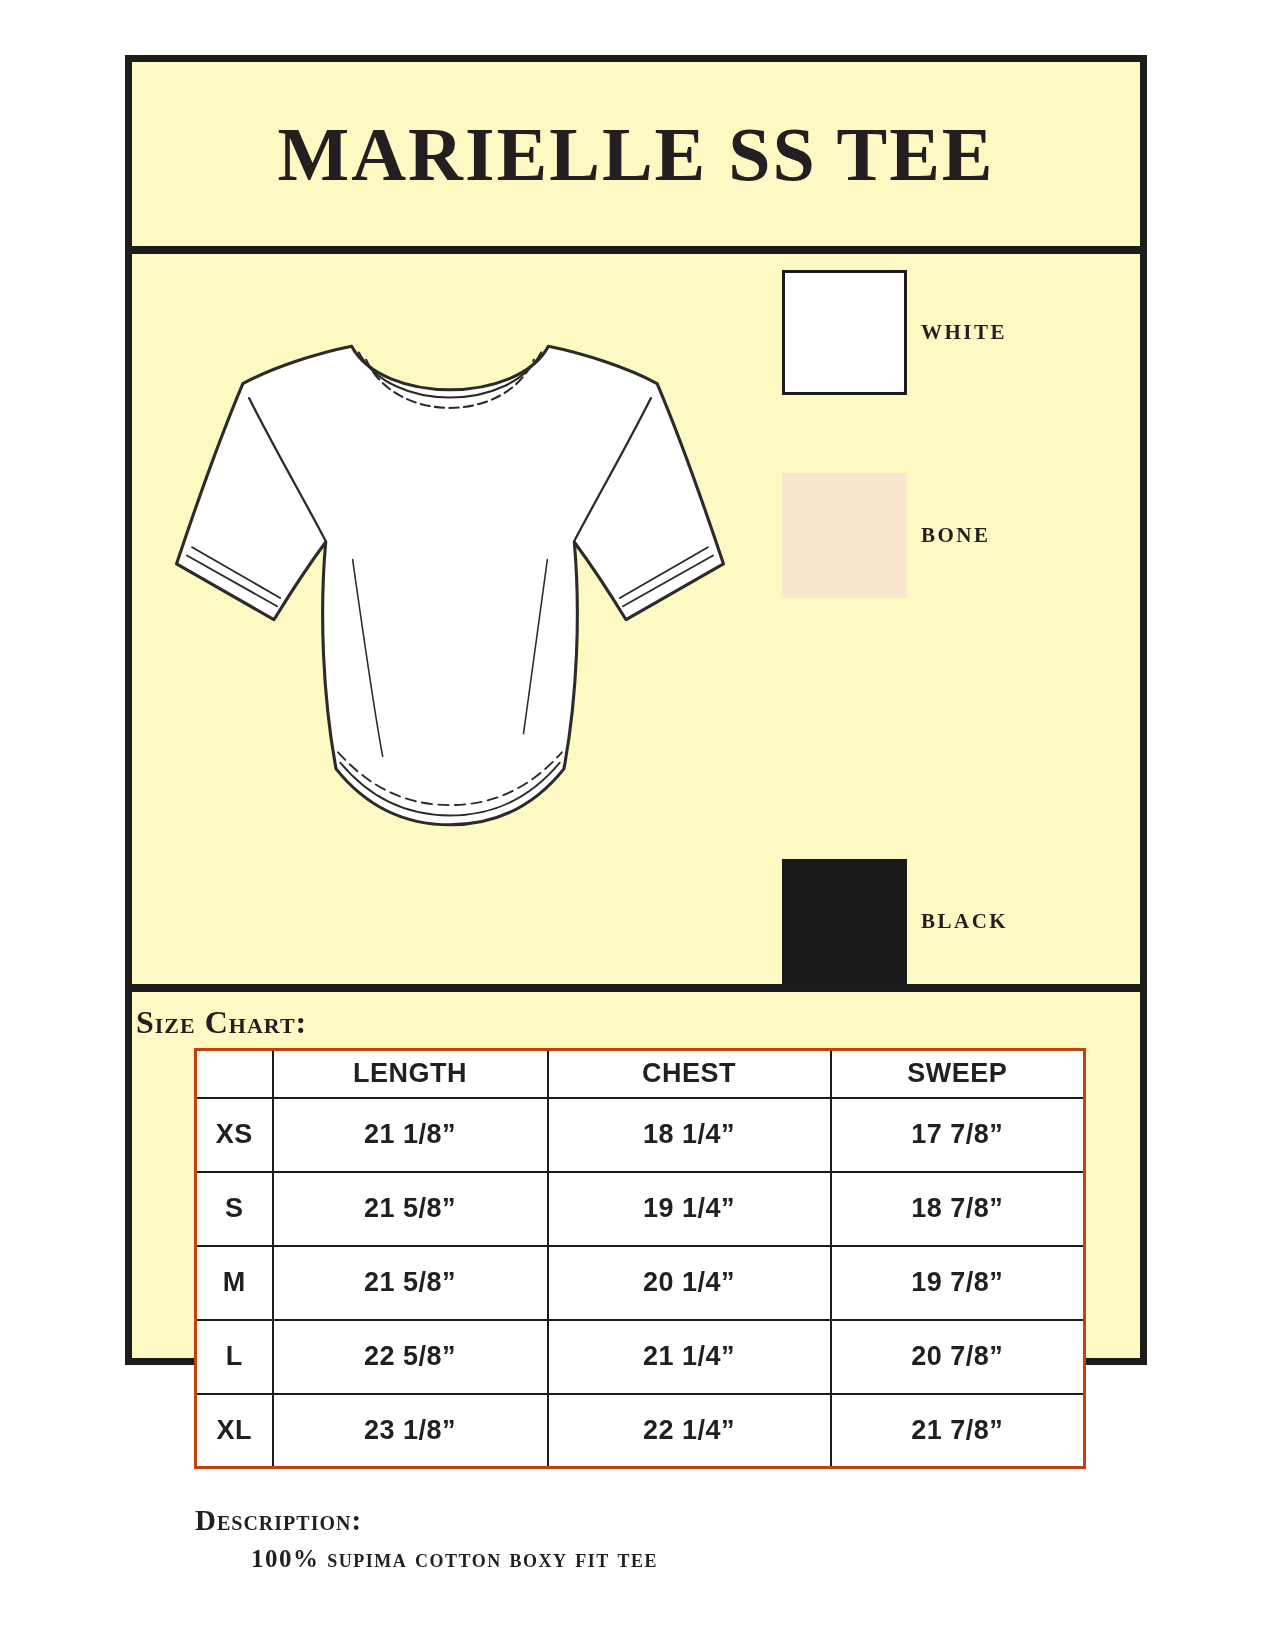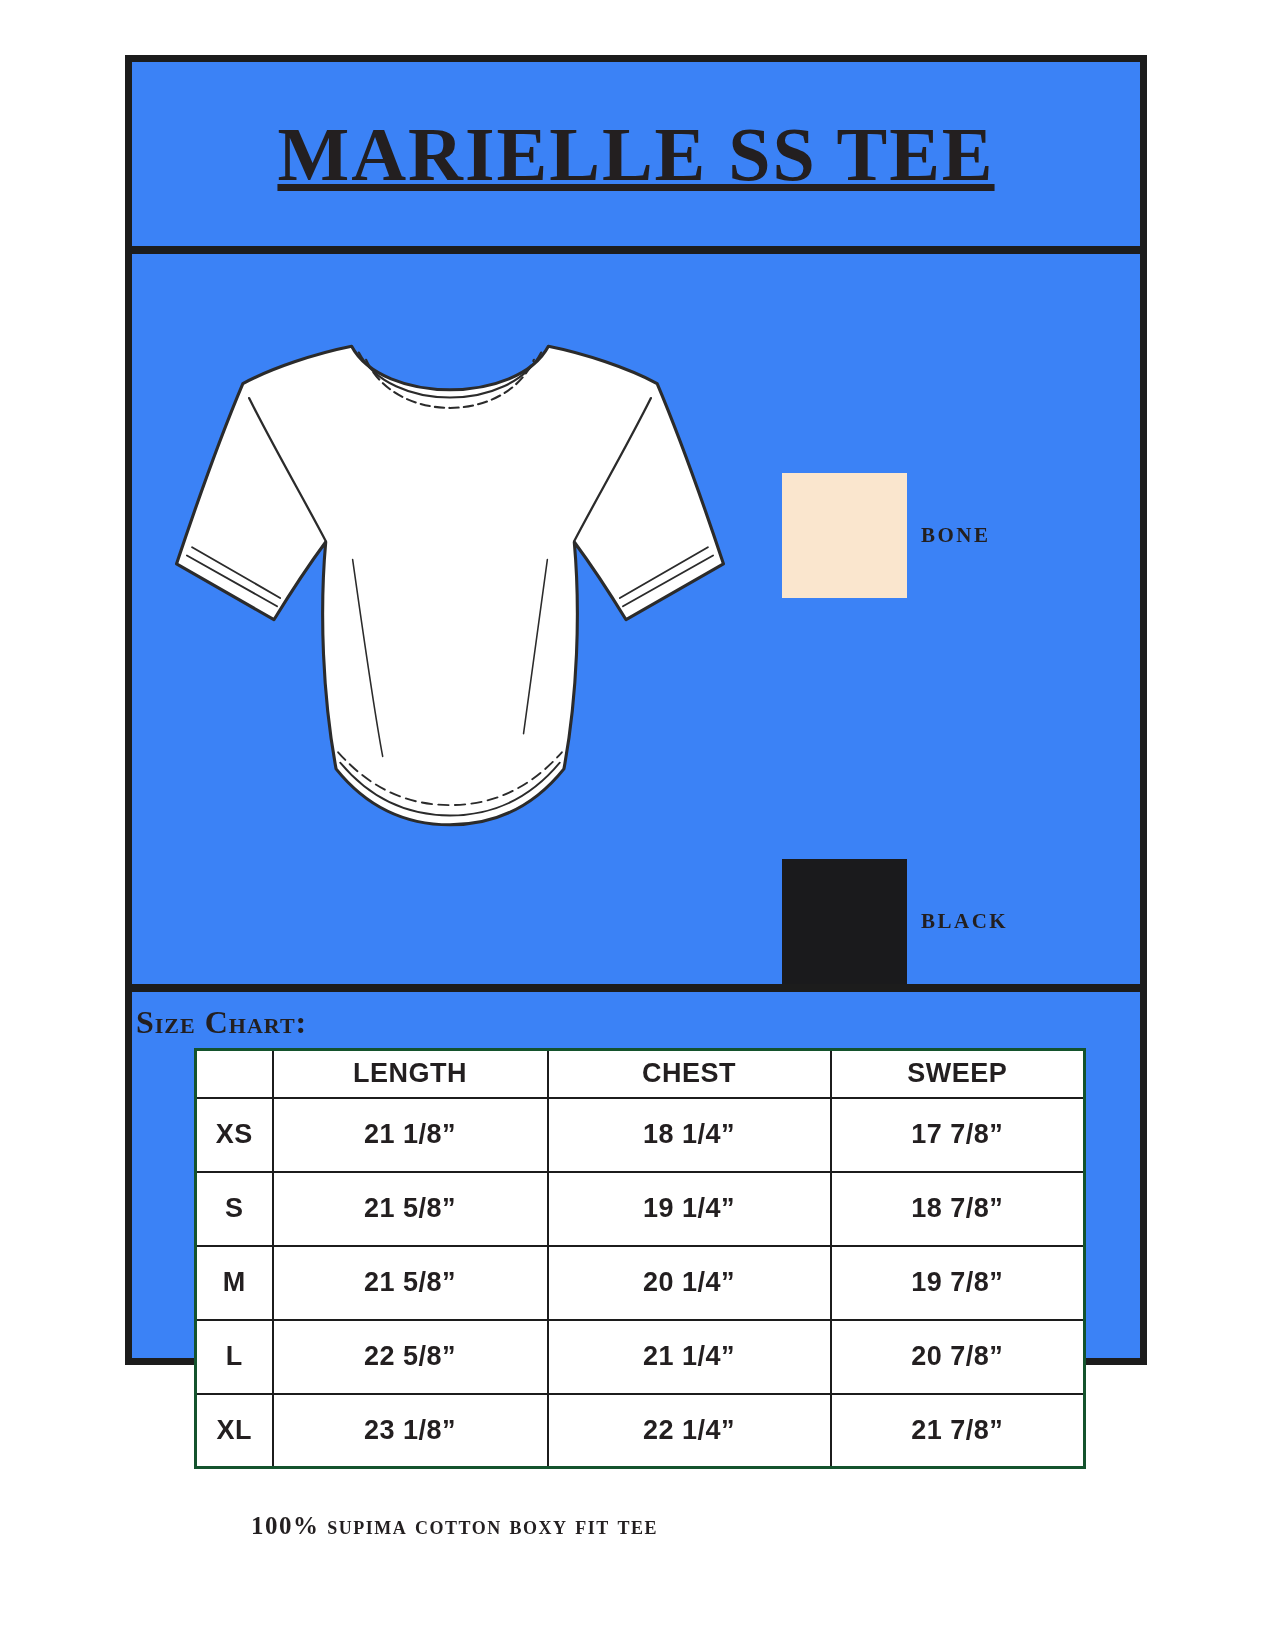--- a/index.html
+++ b/index.html
@@ -3,21 +3,21 @@
 <meta charset="utf-8">
 <style>
   * { margin:0; padding:0; box-sizing:border-box; }
   body { background:#ffffff; }
   .page {
     position:relative; width:1275px; height:1650px; background:#ffffff;
     color:#231f20; font-family:"Liberation Sans", sans-serif; overflow:hidden;
   }
   .sheet {
     position:absolute; left:125px; top:55px; width:1022px; height:1310px;
-    border:7px solid #1c1c1c; background:#3b82f6;text-decoration:underline;
+    border:7px solid #1c1c1c; background:#fef9c3;
   }
   
   .title-section {
     height:192px; border-bottom:8px solid #1c1c1c;
     display:flex; align-items:center; justify-content:center;
   }
   .title {
     font-family:"Liberation Serif", serif; font-weight:700;
     font-size:76px; letter-spacing:2px; white-space:nowrap;
   }
@@ -37,21 +37,21 @@
   .row-black    { top:605px; }
   
   .chart-section { position:relative; height:593px; }
   .size-chart-label {
     position:absolute; left:4px; top:12px;
     font-family:"Liberation Serif", serif; font-variant:small-caps;
     font-weight:700; font-size:32px; letter-spacing:1px;
   }
   .size-table {
     position:absolute; left:62px; top:56px;
-    border-collapse:collapse; border:3px solid #14532d; background:#ffffff;
+    border-collapse:collapse; border:3px solid #c2410c; background:#ffffff;
   }
   .size-table th, .size-table td {
     border:2px solid #1c1c1c; text-align:center; vertical-align:middle;
     font-weight:700; font-size:27px; letter-spacing:0.5px; white-space:nowrap;
   }
   .size-table th { height:48px; }
   .size-table td { height:74px; }
   .description-block { position:absolute; left:63px; top:512px; }
   .description-label {
     font-family:"Liberation Serif", serif; font-variant:small-caps;
@@ -97,20 +97,24 @@
           <path stroke-width="1.8" d="M529,238 L444,287"></path>
 
           <path stroke-width="1.8" d="M174,446 C204,482 240,497 280,497 C320,497 356,482 386,446"></path>
           <path stroke-width="1.8" stroke-dasharray="10,6" d="M172,436 C204,472 240,487 280,487 C320,487 356,472 388,436"></path>
 
           <path stroke-width="1.5" d="M186,250 C196,320 206,392 215,440"></path>
           <path stroke-width="1.5" d="M374,250 C365,316 357,372 351,418"></path>
         </g>
       </svg>
 
+      <div class="swatch-row row-white">
+        <div class="swatch bordered" style="background: rgb(255, 255, 255);"></div>
+        <div class="swatch-label">WHITE</div>
+      </div>
 
       <div class="swatch-row row-bone">
         <div class="swatch" style="background: rgb(250, 230, 206);"></div>
         <div class="swatch-label">BONE</div>
       </div>
 
 
       <div class="swatch-row row-black">
         <div class="swatch" style="background: rgb(26, 26, 28);"></div>
         <div class="swatch-label">BLACK</div>
@@ -163,18 +167,19 @@
           <tr>
             <td>XL</td>
             <td>23 1/8”</td>
             <td>22 1/4”</td>
             <td>21 7/8”</td>
           </tr>
         </tbody>
       </table>
 
       <div class="description-block">
+        <div class="description-label">Description:</div>
         <div class="description-text">100% supima cotton boxy fit tee</div>
       </div>
     </div>
 
   </div>
 </div>
 
 </body></html>

